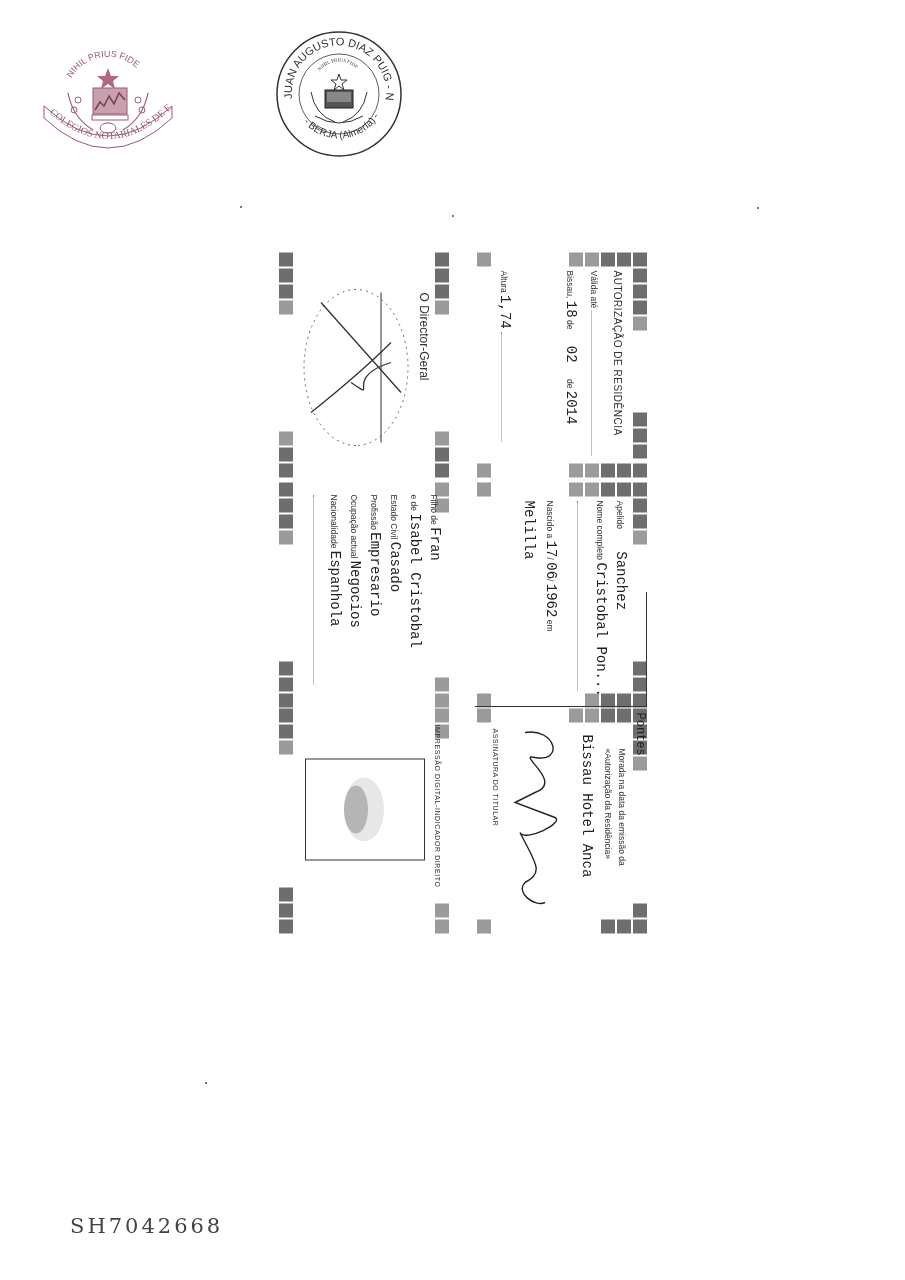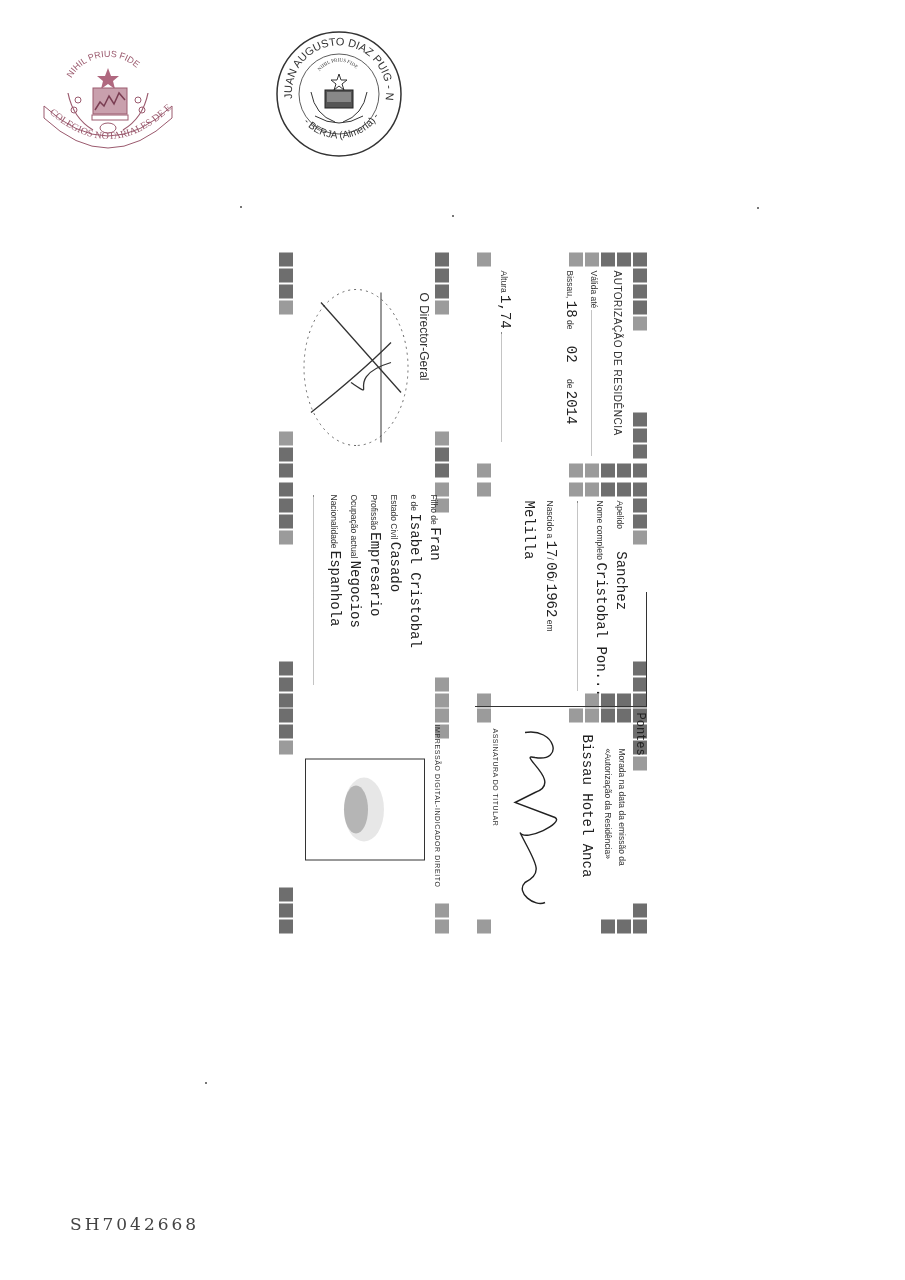--- a/index.html
+++ b/index.html
@@ -20,21 +20,21 @@
   }
   .border-tiles { position:absolute; inset:0; pointer-events:none; }
   .tile { position:absolute; width:14px; height:14px; background:#555; opacity:.85; }
   .tile.lt { background:#8a8a8a; }
 
   .ptext { position:absolute; font-size:8.5px; color:#333; white-space:nowrap; }
   .hand { font-family:"Liberation Mono", monospace; font-size:14px; color:#222; }
   .dots { border-bottom:1px dotted #888; display:inline-block; }
 
   .title-line { font-size:10px; letter-spacing:.5px; font-weight:normal; }
-  .serial { position:absolute; left:70px; top:1214px; font-family:"DejaVu Serif", serif; font-size:17px; letter-spacing:3px; color:#444; }
+  .serial { position:absolute; left:70px; top:1214px; font-family:"DejaVu Serif", serif; font-size:21px; letter-spacing:3px; color:#444; }
 
   .finger-box { position:absolute; border:1.5px solid #333; }
   .speck { position:absolute; width:2px; height:2px; background:#777; }
 </style>
 </head>
 <body>
 
 <div class="seal seal-colegios">
   <svg width="140" height="125" viewBox="0 0 140 125">
     <defs>

